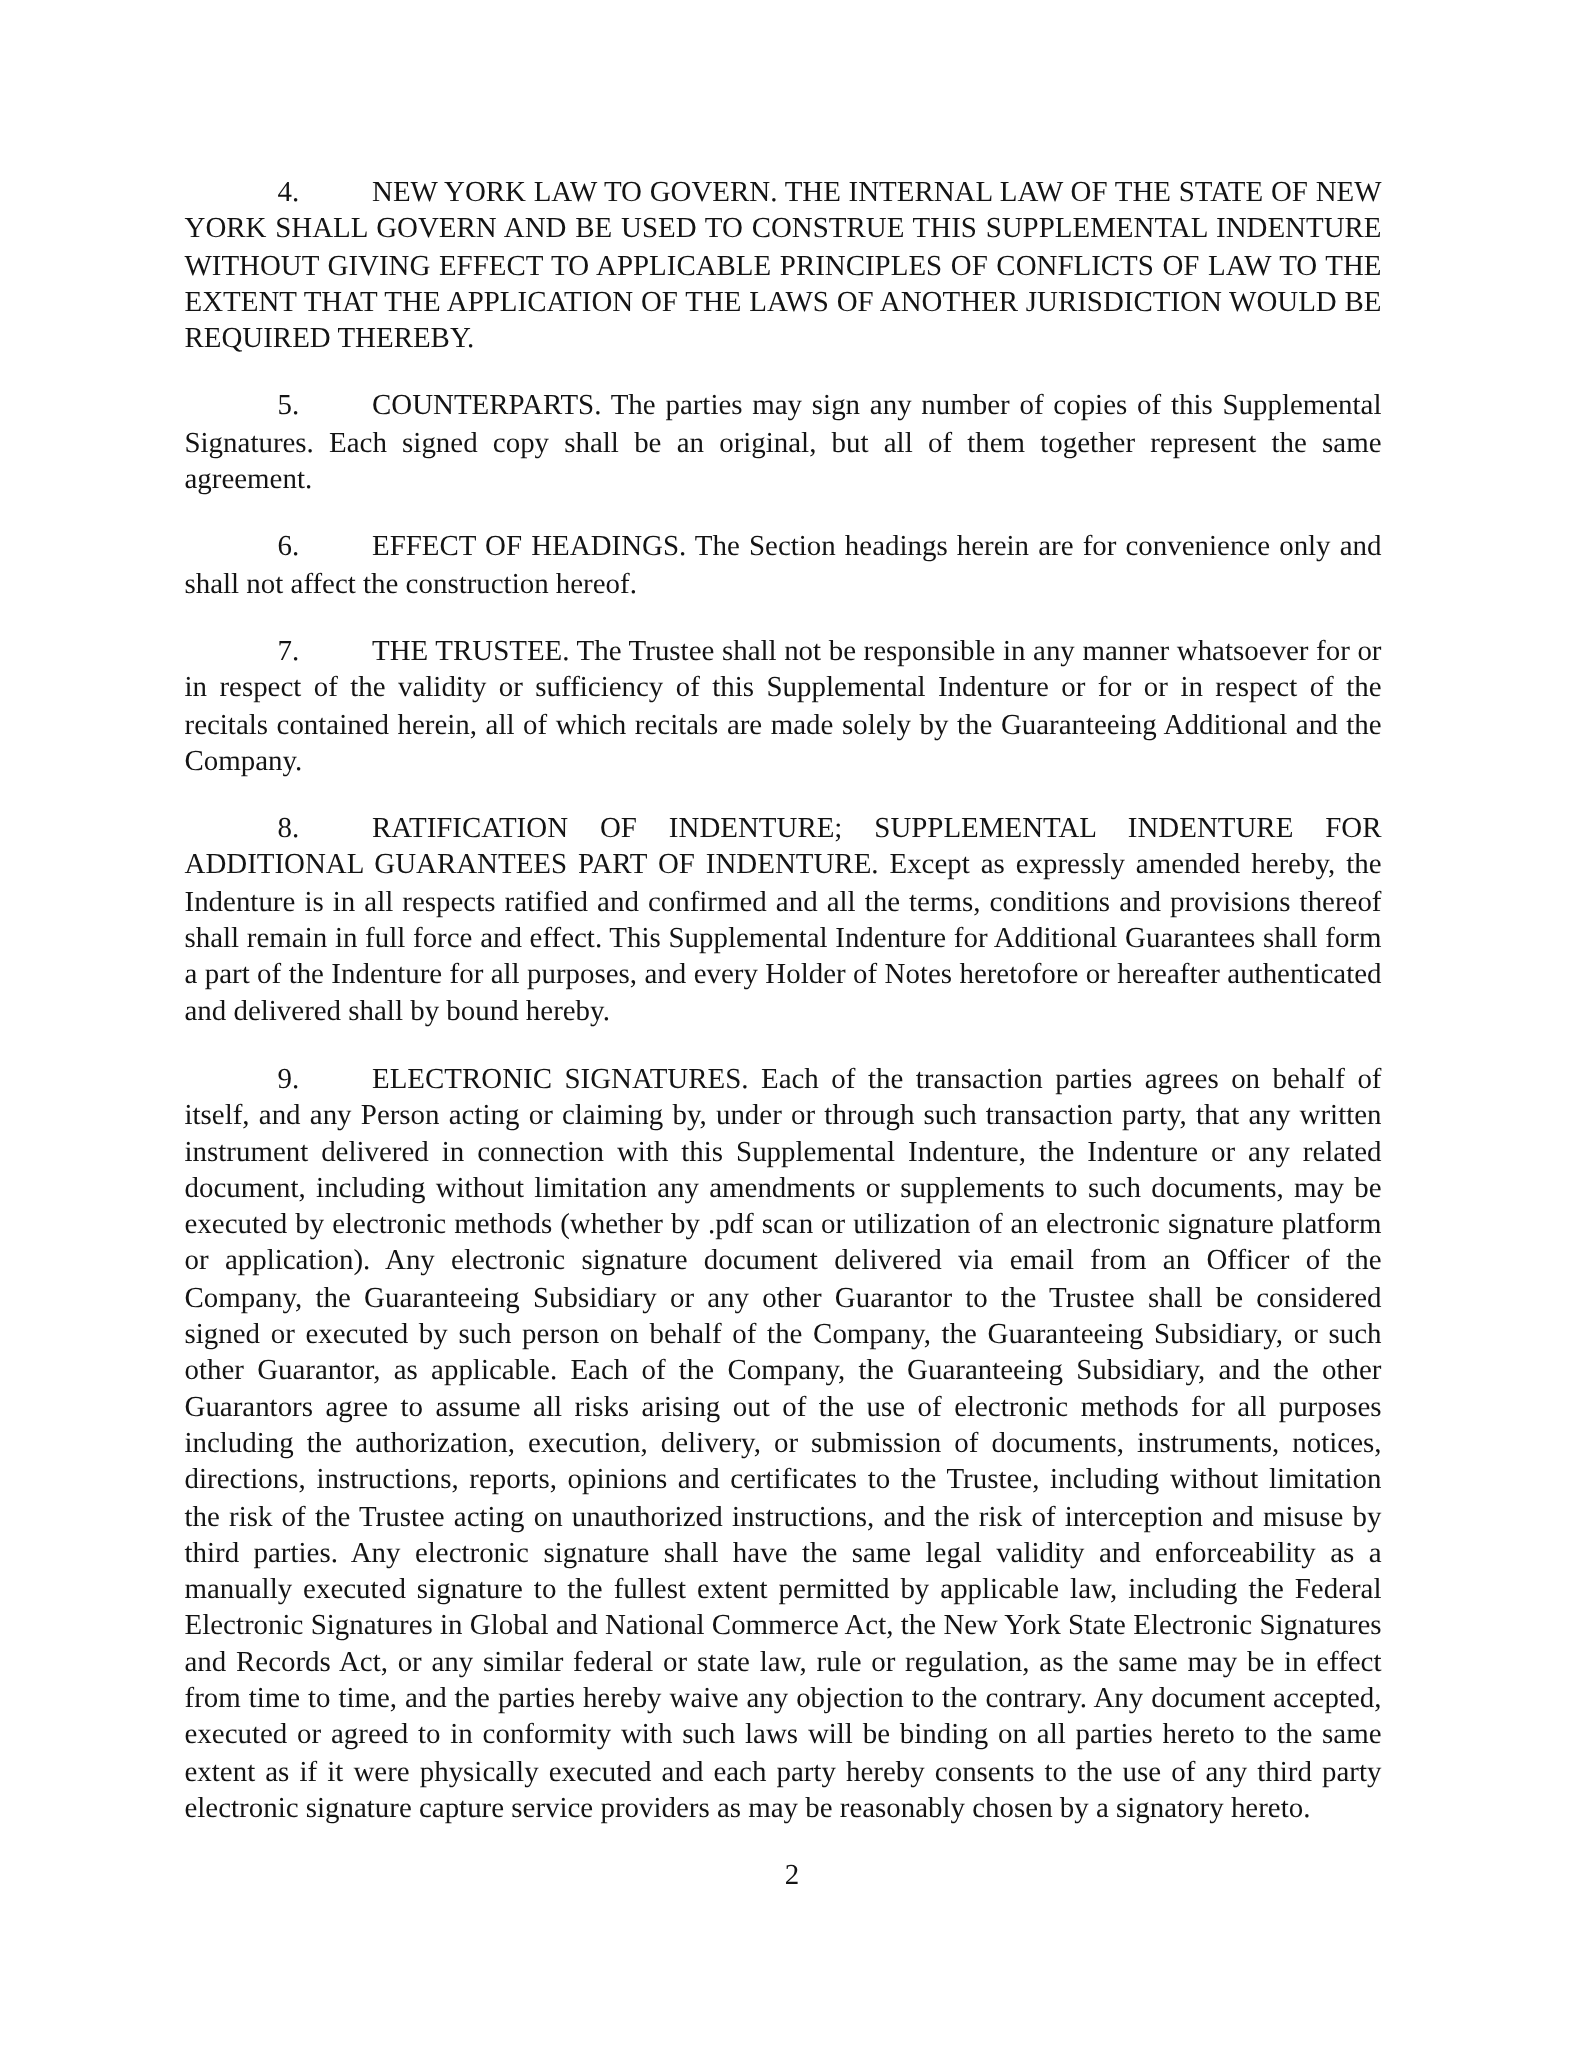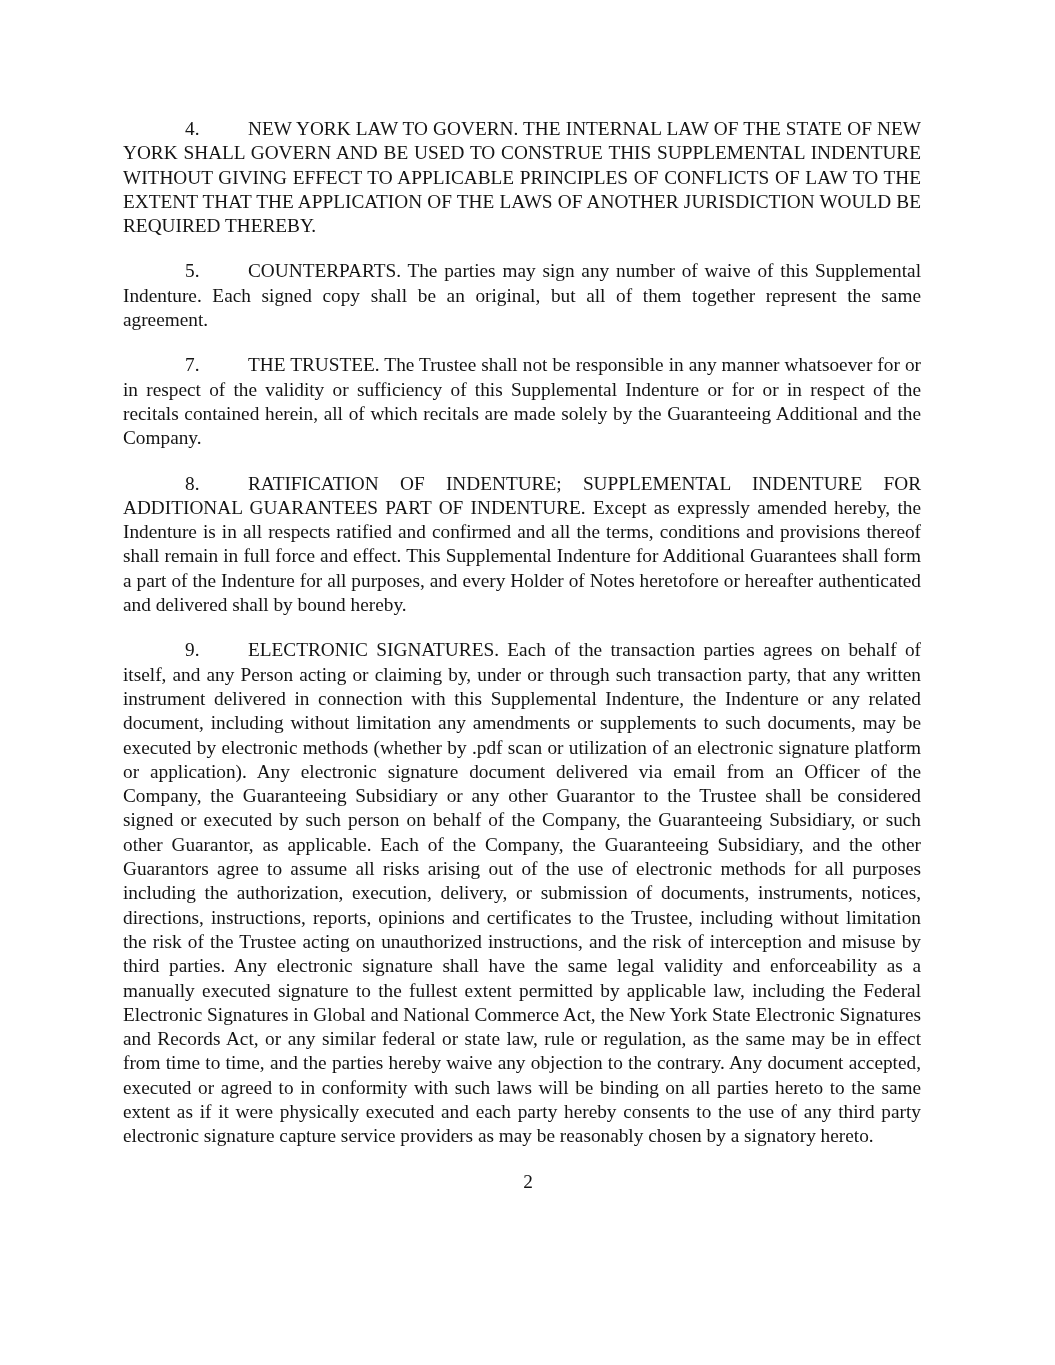--- a/index.html
+++ b/index.html
@@ -37,22 +37,23 @@
     text-indent: 0;
   }
 </style>
 </head>
 <body>
 
 <div class="page">
 
   <p class="para"><span class="num">4.</span><span>NEW YORK LAW TO GOVERN. THE INTERNAL LAW OF THE STATE OF NEW YORK SHALL GOVERN AND BE USED TO CONSTRUE THIS SUPPLEMENTAL INDENTURE WITHOUT GIVING EFFECT TO APPLICABLE PRINCIPLES OF CONFLICTS OF LAW TO THE EXTENT THAT THE APPLICATION OF THE LAWS OF ANOTHER JURISDICTION WOULD BE REQUIRED THEREBY.</span></p>
 
-  <p class="para"><span class="num">5.</span><span>COUNTERPARTS. The parties may sign any number of waive of this Supplemental Indenture. Each signed copy shall be an original, but all of them together represent the same agreement.</span></p>
+  <p class="para"><span class="num">5.</span><span>COUNTERPARTS. The parties may sign any number of copies of this Supplemental Signatures. Each signed copy shall be an original, but all of them together represent the same agreement.</span></p>
 
+  <p class="para"><span class="num">6.</span><span>EFFECT OF HEADINGS. The Section headings herein are for convenience only and shall not affect the construction hereof.</span></p>
 
   <p class="para"><span class="num">7.</span><span>THE TRUSTEE. The Trustee shall not be responsible in any manner whatsoever for or in respect of the validity or sufficiency of this Supplemental Indenture or for or in respect of the recitals contained herein, all of which recitals are made solely by the Guaranteeing Additional and the Company.</span></p>
 
   <p class="para"><span class="num">8.</span><span>RATIFICATION OF INDENTURE; SUPPLEMENTAL INDENTURE FOR ADDITIONAL GUARANTEES PART OF INDENTURE. Except as expressly amended hereby, the Indenture is in all respects ratified and confirmed and all the terms, conditions and provisions thereof shall remain in full force and effect. This Supplemental Indenture for Additional Guarantees shall form a part of the Indenture for all purposes, and every Holder of Notes heretofore or hereafter authenticated and delivered shall by bound hereby.</span></p>
 
   <p class="para"><span class="num">9.</span><span>ELECTRONIC SIGNATURES. Each of the transaction parties agrees on behalf of itself, and any Person acting or claiming by, under or through such transaction party, that any written instrument delivered in connection with this Supplemental Indenture, the Indenture or any related document, including without limitation any amendments or supplements to such documents, may be executed by electronic methods (whether by .pdf scan or utilization of an electronic signature platform or application). Any electronic signature document delivered via email from an Officer of the Company, the Guaranteeing Subsidiary or any other Guarantor to the Trustee shall be considered signed or executed by such person on behalf of the Company, the Guaranteeing Subsidiary, or such other Guarantor, as applicable. Each of the Company, the Guaranteeing Subsidiary, and the other Guarantors agree to assume all risks arising out of the use of electronic methods for all purposes including the authorization, execution, delivery, or submission of documents, instruments, notices, directions, instructions, reports, opinions and certificates to the Trustee, including without limitation the risk of the Trustee acting on unauthorized instructions, and the risk of interception and misuse by third parties. Any electronic signature shall have the same legal validity and enforceability as a manually executed signature to the fullest extent permitted by applicable law, including the Federal Electronic Signatures in Global and National Commerce Act, the New York State Electronic Signatures and Records Act, or any similar federal or state law, rule or regulation, as the same may be in effect from time to time, and the parties hereby waive any objection to the contrary. Any document accepted, executed or agreed to in conformity with such laws will be binding on all parties hereto to the same extent as if it were physically executed and each party hereby consents to the use of any third party electronic signature capture service providers as may be reasonably chosen by a signatory hereto.</span></p>
 
   <div class="page-number">2</div>
 
 </div>

